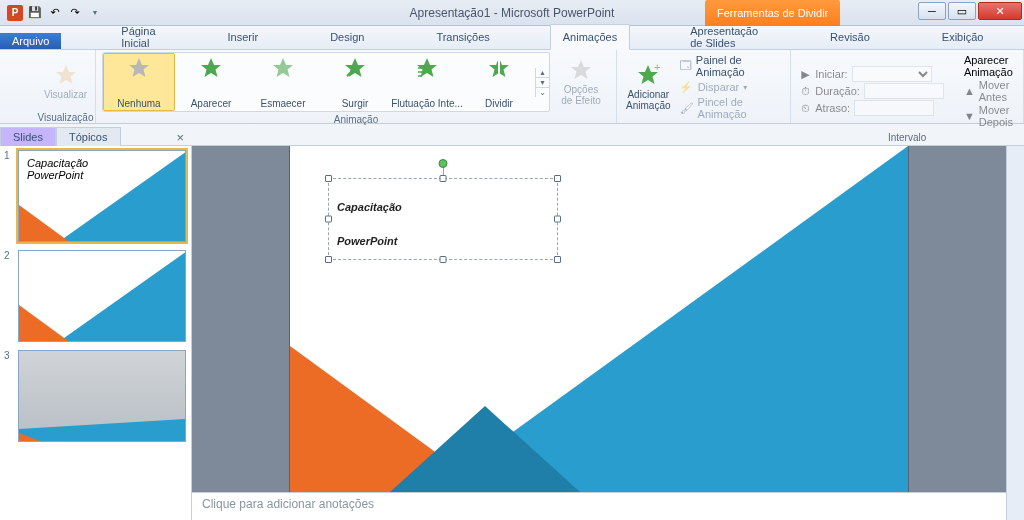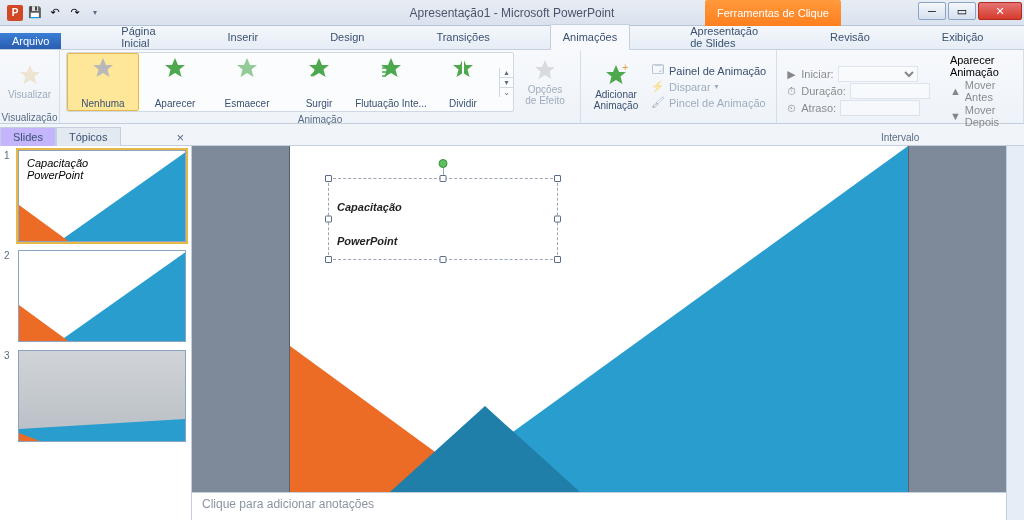--- a/index.html
+++ b/index.html
@@ -86,21 +86,21 @@
   <div class="qat">
     <div class="qat-icon">
         <div class="p-logo">P</div>
       </div>
     <div class="qat-icon">💾</div>
     <div class="qat-icon">↶</div>
     <div class="qat-icon">↷</div>
     <div class="qat-icon" style="font-size:8px;color:#5a6c85;">▾</div>
   </div>
   <div class="title-center">Apresentação1 - Microsoft PowerPoint</div>
-  <div class="ctx-tab-header">Ferramentas de Clique</div>
+  <div class="ctx-tab-header">Ferramentas de Dividir</div>
   <div class="win-controls">
     <div class="win-btn">─</div>
     <div class="win-btn">▭</div>
     <div class="win-btn close">✕</div>
   </div>
 </div>
 
 <div class="tabs-row">
   <div class="file-tab">Arquivo</div>
   <div class="ribbon-tab">Página Inicial</div>
@@ -110,21 +110,21 @@
   <div class="ribbon-tab active">Animações</div>
   <div class="ribbon-tab">Apresentação de Slides</div>
   <div class="ribbon-tab">Revisão</div>
   <div class="ribbon-tab">Exibição</div>
   <div style="width:90px;"></div>
   <div class="ribbon-tab ctx">Formatar</div>
 </div>
 
 <div class="ribbon">
 
-  <div class="ribbon-group" style="width:60px;">
+  <div class="ribbon-group" style="width:60px;margin-left:36px;">
     <div class="group-content">
       <div class="big-btn disabled">
         <div class="star">
             <svg viewBox="0 0 24 24">
               <polygon points="12,2 15,9 22,9 16.5,13.5 18.5,21 12,17 5.5,21 7.5,13.5 2,9 9,9" fill="#d9a441" opacity="0.5"></polygon>
             </svg>
           </div>
         <div class="big-btn-label">Visualizar</div>
       </div>
     </div>

